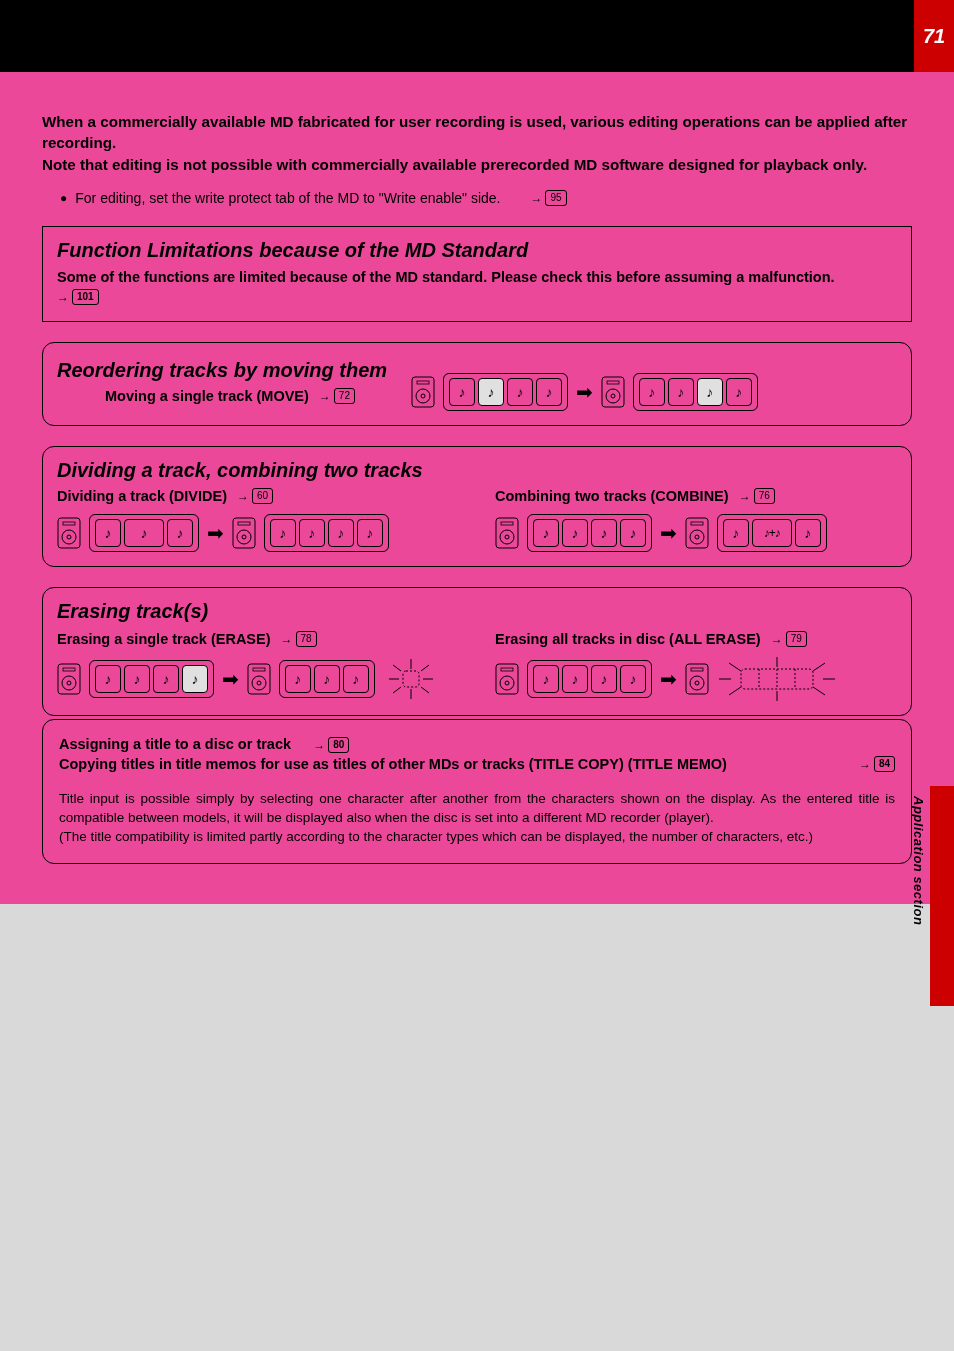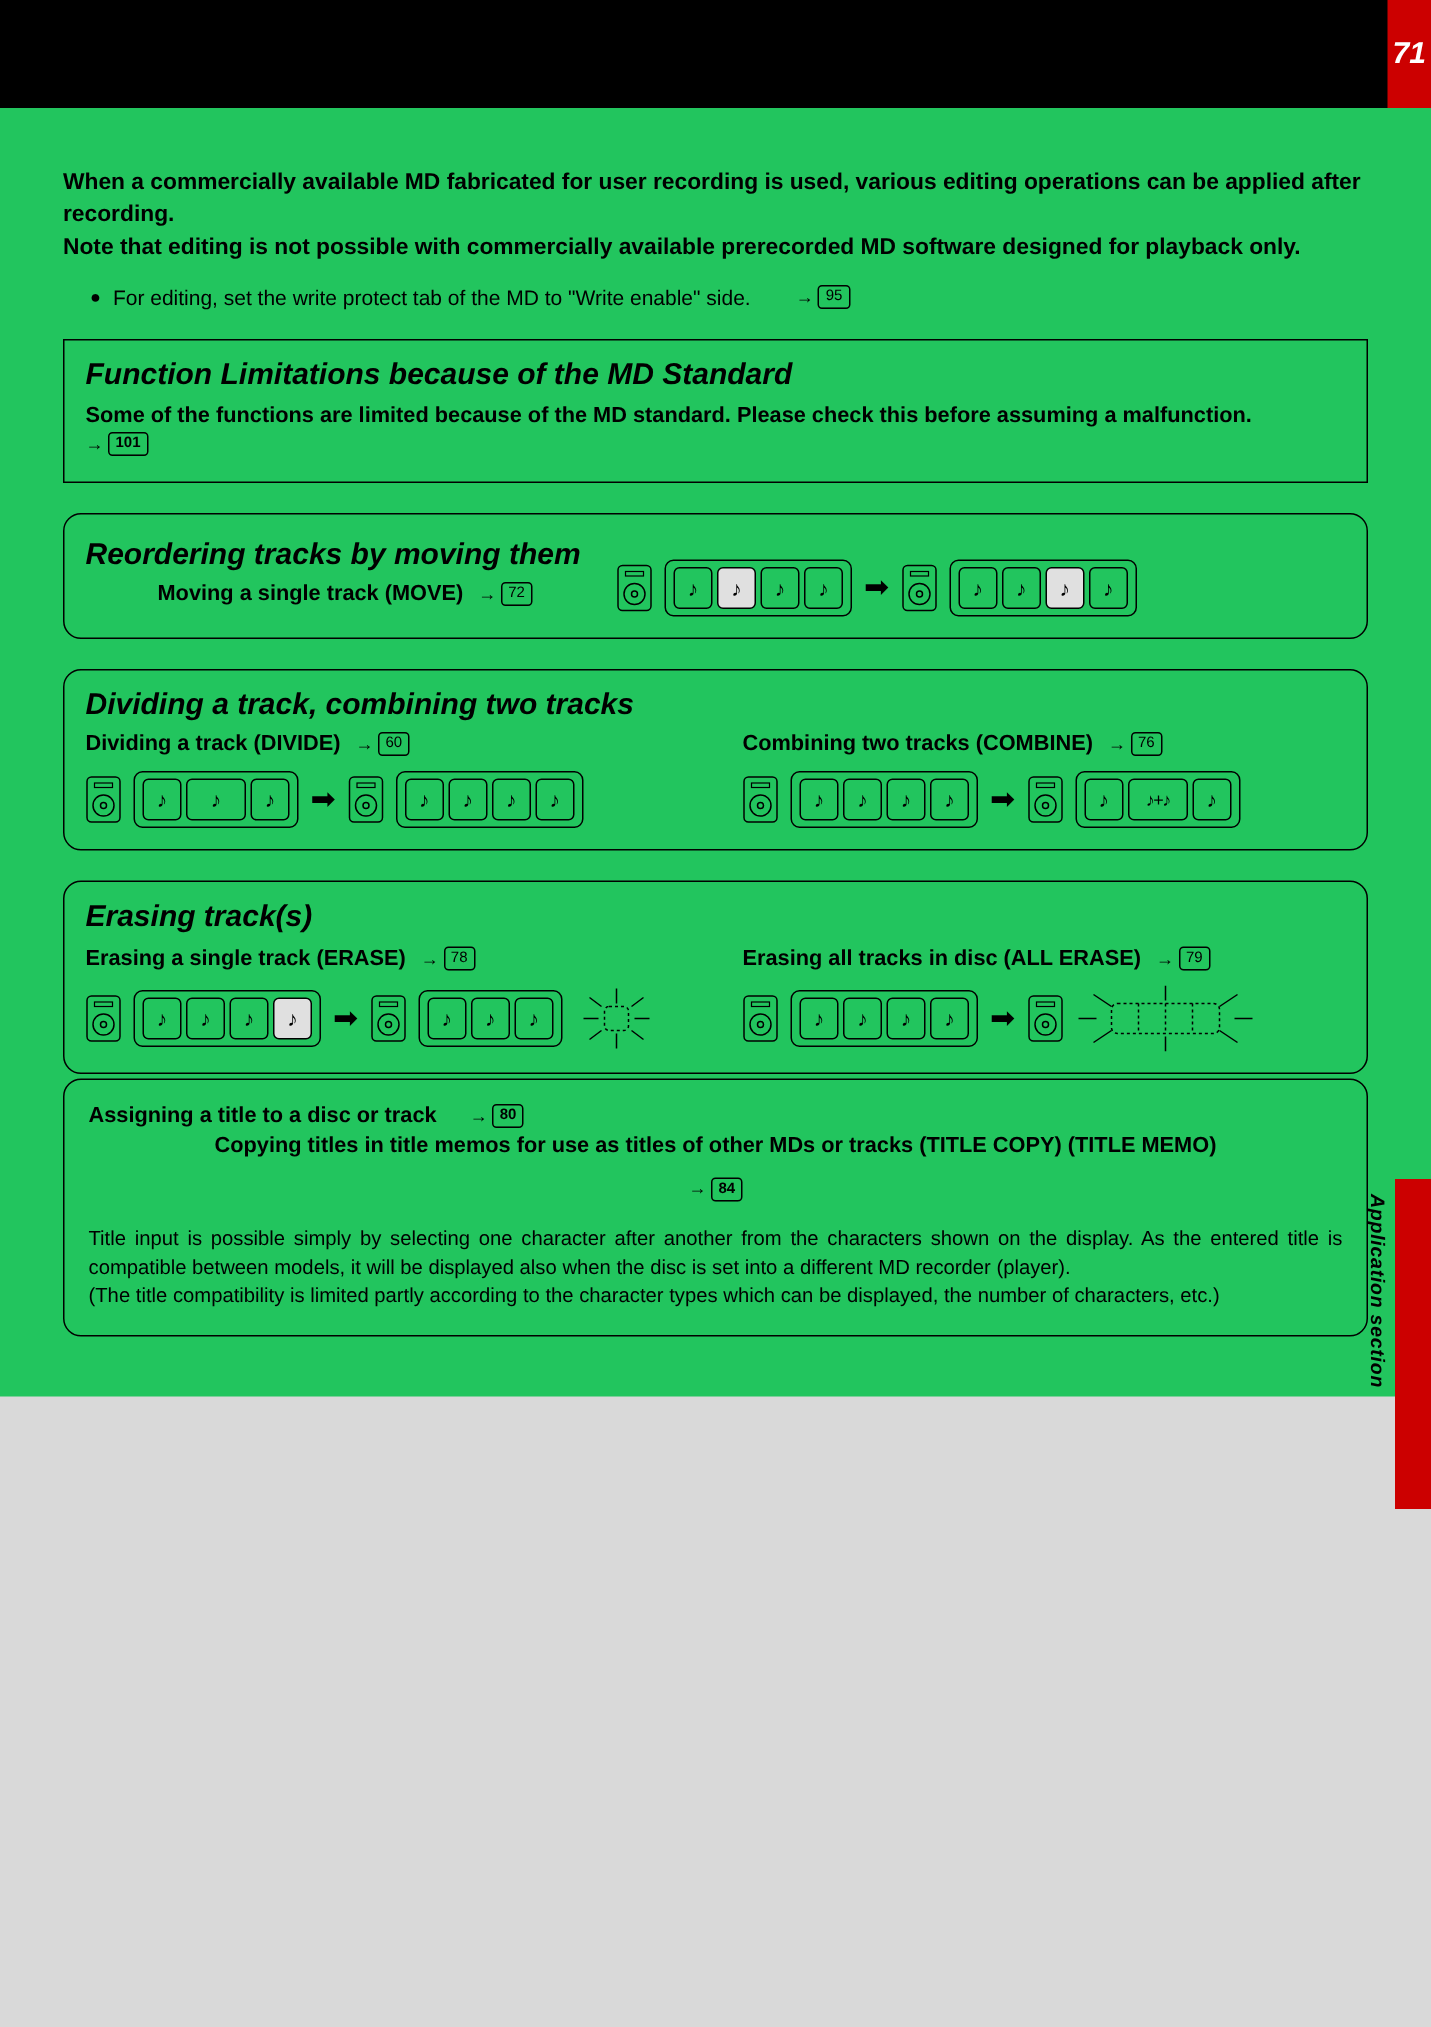--- a/index.html
+++ b/index.html
@@ -25,32 +25,32 @@
     font-style: italic;
     font-weight: 900;
     font-size: 32px;
     letter-spacing: -0.5px;
   }
   .page-tab {
     position: absolute;
     right: 0;
     top: 0;
     bottom: 0;
-    width: 29px;
+    width: 40px;
     background: #c00;
     color: #fff;
     display: flex;
     align-items: center;
     justify-content: center;
     font-style: italic;
     font-weight: 900;
     font-size: 20px;
   }
   .content {
-    background: #22c55e;
+    background: #ec4899;
     margin: 0;
     padding: 40px 42px 40px 42px;
     position: relative;
   }
   .intro-bold p {
     font-weight: 700;
     font-size: 15.2px;
     line-height: 1.35;
     margin-bottom: 2px;
   }
@@ -493,21 +493,21 @@
 
   <div class="title-block">
     <div class="line1">
       <span>Assigning a title to a disc or track</span>
       <span class="inline-gap"></span>
       <span class="pageref">
         <span class="arrow">→</span>
         <span class="box">80</span>
       </span>
     </div>
-    <div class="line2" style="display:flex; justify-content:space-between; align-items:center; gap:10px;flex-direction:column;">
+    <div class="line2" style="display:flex; justify-content:space-between; align-items:center; gap:20px;">
       <span style="flex:1;">Copying titles in title memos for use as titles of other MDs or tracks (TITLE COPY) (TITLE MEMO)</span>
       <span class="pageref">
         <span class="arrow">→</span>
         <span class="box">84</span>
       </span>
     </div>
     <div class="title-body" style="white-space:pre-line;">Title input is possible simply by selecting one character after another from the characters shown on the display. As the entered title is compatible between models, it will be displayed also when the disc is set into a different MD recorder (player).
 (The title compatibility is limited partly according to the character types which can be displayed, the number of characters, etc.)</div>
   </div>
 

